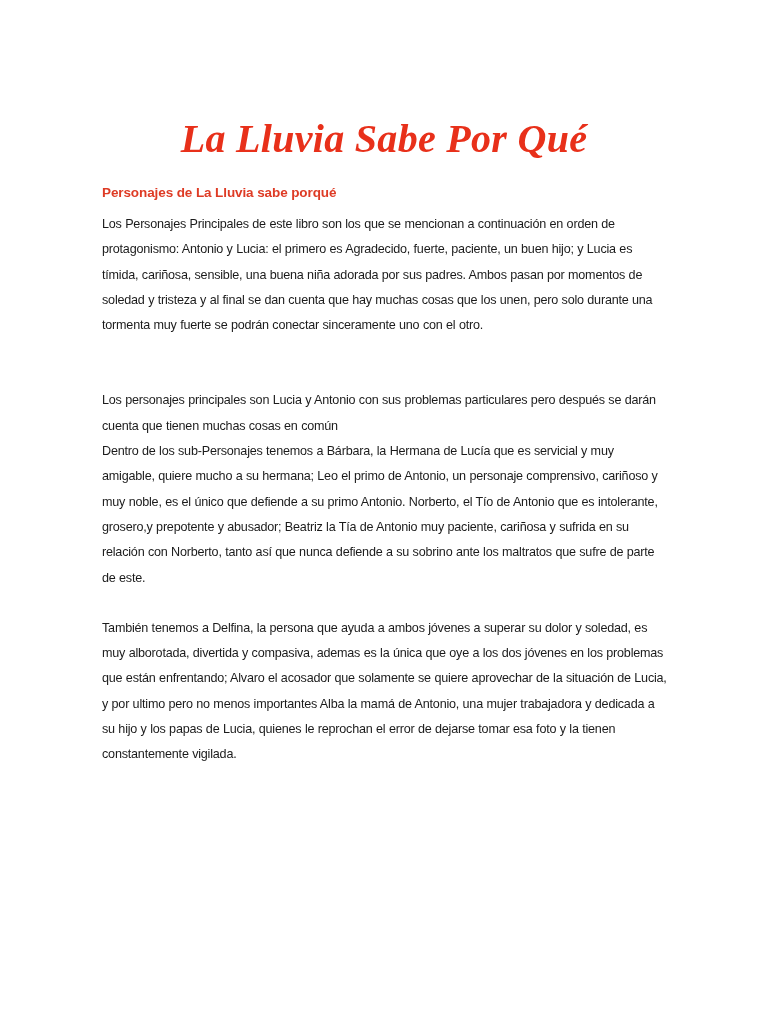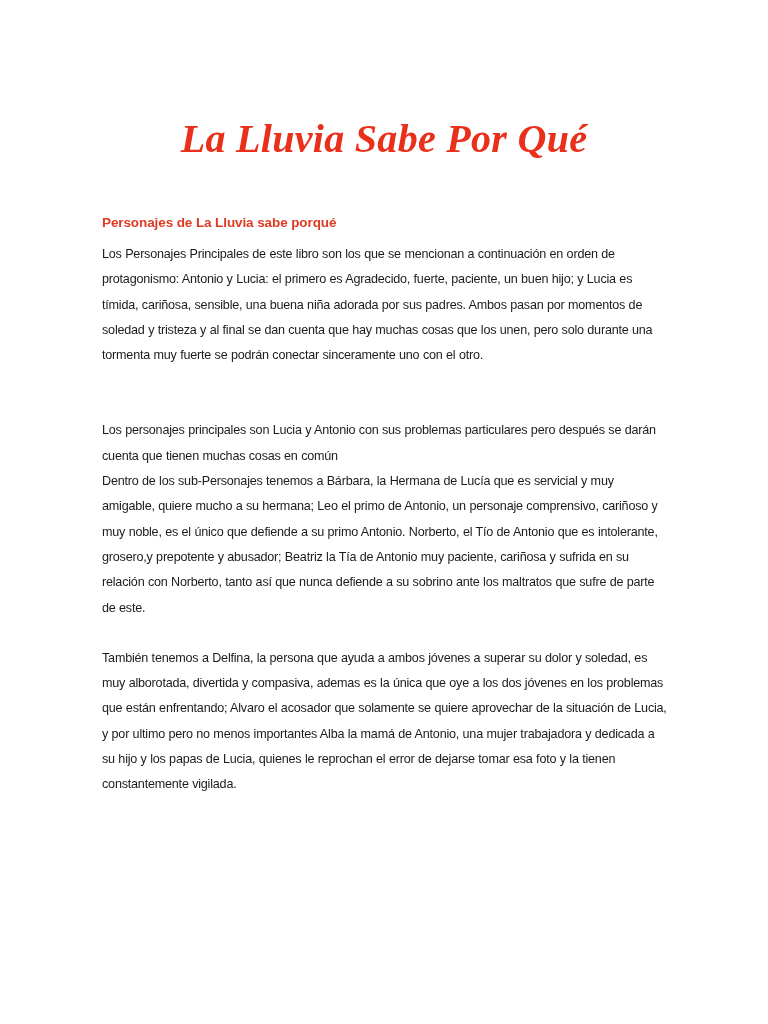--- a/index.html
+++ b/index.html
@@ -40,21 +40,20 @@
     letter-spacing: 0.3px;
     white-space: nowrap;
   }
 
   
   .content {
     position: absolute;
     left: 102px;
     top: 180px;
     width: 566px;
-    margin-top: 30px;
   }
 
   .section-heading {
     font-family: "Liberation Sans", "DejaVu Sans", sans-serif;
     font-weight: bold;
     font-size: 13.5px;
     line-height: 25px;
     color: #DE3B25;
     margin: 0 0 6px 0;
     letter-spacing: -0.1px;

